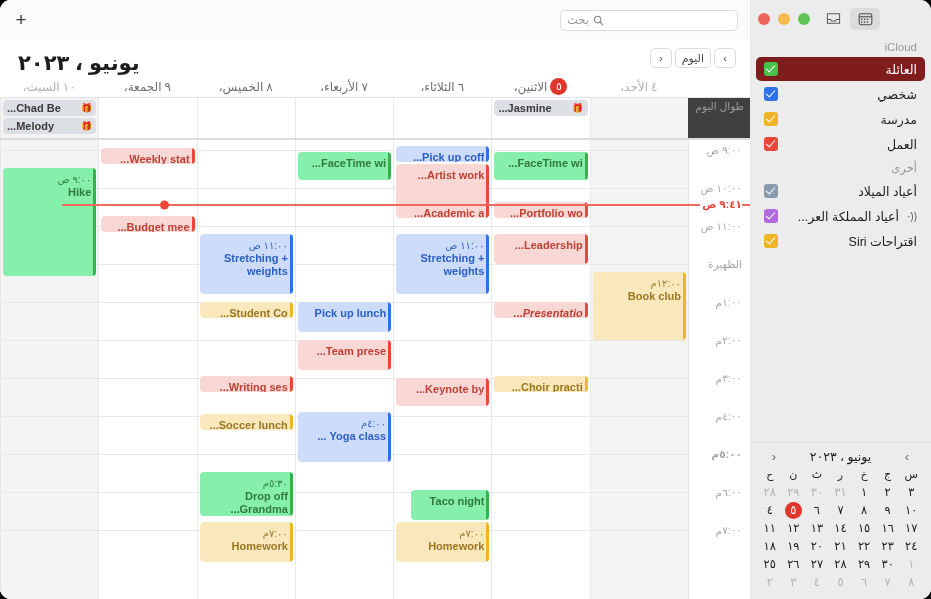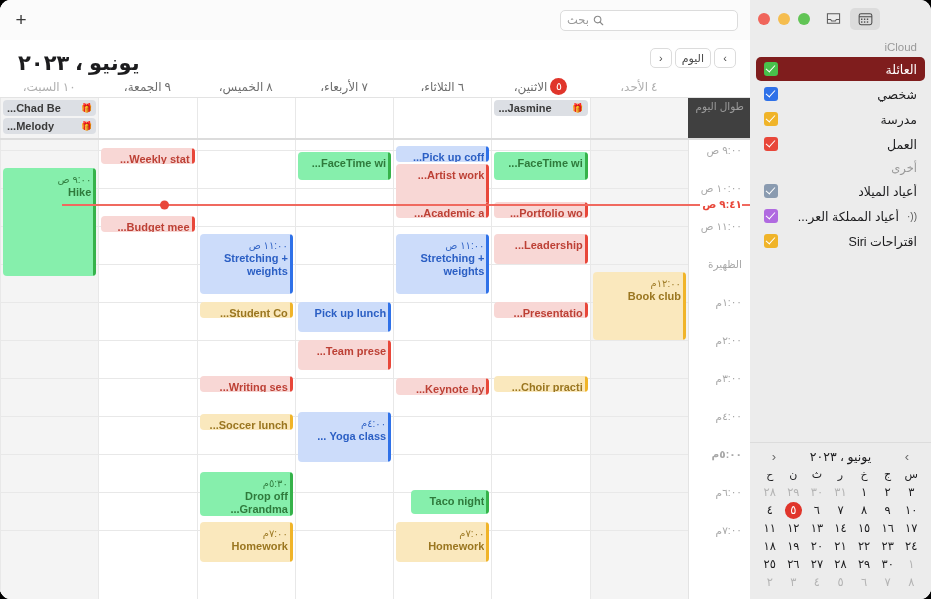--- a/index.html
+++ b/index.html
@@ -610,24 +610,24 @@
             <div class="ev c-red" style="top: 24px; height: 48px;">
               <span class="n">Artist work...</span>
             </div>
             <div class="ev c-red" style="top: 62px; height: 16px;">
               <span class="n">Academic a...</span>
             </div>
             <div class="ev c-blue multi" style="top: 94px; height: 60px;">
               <span class="t">١١:٠٠ ص</span>
               <span class="n">Stretching + weights</span>
             </div>
-            <div class="ev c-red" style="top: 238px; height: 17px;">
+            <div class="ev c-red" style="top: 238px; height: 28px;">
               <span class="n">Keynote by...</span>
             </div>
-            <div class="ev c-green" style="top: 350px; height: 24px; margin-left: 15px;">
+            <div class="ev c-green" style="top: 350px; height: 30px; margin-left: 15px;">
               <span class="n">Taco night</span>
             </div>
             <div class="ev c-yellow multi" style="top: 382px; height: 40px;">
               <span class="t">٧:٠٠م</span>
               <span class="n">Homework</span>
             </div>
           </div>
           <div class="daycol">
             <div class="hline" style="top: 10px;"></div>
             <div class="hline" style="top: 48px;"></div>
@@ -642,21 +642,21 @@
             <div class="hline" style="top: 390px;"></div>
             <div class="ev c-green" style="top: 12px; height: 28px;">
               <span class="n">FaceTime wi...</span>
             </div>
             <div class="ev c-red" style="top: 62px; height: 16px;">
               <span class="n">Portfolio wo...</span>
             </div>
             <div class="ev c-red" style="top: 94px; height: 30px;">
               <span class="n">Leadership...</span>
             </div>
-            <div class="ev c-red" style="top: 162px; height: 16px;">
+            <div class="ev c-red" style="top: 162px; height: 16px; font-style: italic;">
               <span class="n">Presentatio...</span>
             </div>
             <div class="ev c-yellow" style="top: 236px; height: 16px;">
               <span class="n">Choir practi...</span>
             </div>
           </div>
           <div class="daycol weekend">
             <div class="hline" style="top: 10px;"></div>
             <div class="hline" style="top: 48px;"></div>
             <div class="hline" style="top: 86px;"></div>

